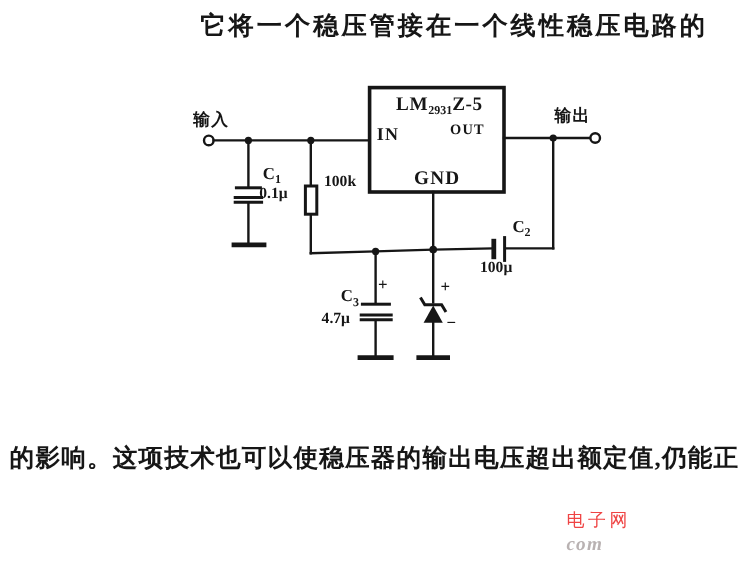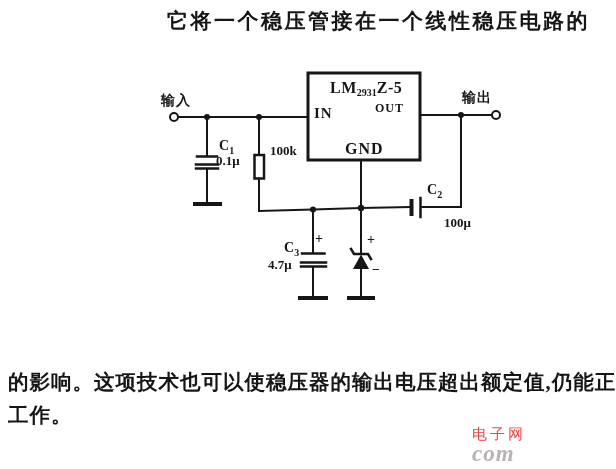--- a/index.html
+++ b/index.html
@@ -29,21 +29,21 @@
   }
   .paragraph .pline{white-space:nowrap;}
   .watermark{left:471px;top:424px;z-index:3;display:flex;align-items:flex-start;}
   .wm-brand{
     color:#ef8e8e;font-size:36px;font-weight:bold;letter-spacing:-2px;
     font-family:"Liberation Sans","DejaVu Sans",sans-serif;line-height:38px;margin-top:4px;
   }
   .wm-col{display:flex;flex-direction:column;margin-left:1px;}
   .wm-cn{color:#ef4444;font-size:15px;font-weight:normal;letter-spacing:3px;line-height:20px;
     font-family:"Liberation Sans","DejaVu Sans",sans-serif;}
-  .wm-tld{color:#b9b2b2;font-size:23px;font-weight:bold;font-style:italic;line-height:20px;
+  .wm-tld{color:#b9b2b2;font-size:16px;font-weight:bold;font-style:italic;line-height:20px;
     letter-spacing:1px;font-family:"Liberation Serif","DejaVu Serif",serif;}
 </style>
 </head>
 <body>
 
 <div class="abs page-title">它将一个稳压管接在一个线性稳压电路的</div>
 
 <svg class="schematic" width="616" height="360" viewBox="0 0 616 360" stroke="#161616" fill="none" stroke-linecap="square">
 
   <circle cx="174" cy="117" r="4" stroke-width="2" fill="#ffffff"></circle>
@@ -97,32 +97,31 @@
 <span class="clabel pin-in">IN</span>
 <span class="clabel pin-out">OUT</span>
 <span class="clabel pin-gnd">GND</span>
 
 <span class="clabel ref" style="left:219px;top:139px;"><span>C</span><sub>1</sub></span>
 <span class="clabel val" style="left:216px;top:154px;">0.1μ</span>
 
 <span class="clabel val" style="left:270px;top:144px;text-align:right;">100k</span>
 
 <span class="clabel ref" style="left:427px;top:183px;"><span>C</span><sub>2</sub></span>
-<span class="clabel val" style="left:400px;top:216px;margin-left:44px;">100μ</span>
+<span class="clabel val" style="left:400px;top:216px;">100μ</span>
 
 <span class="clabel ref" style="left:284px;top:241px;"><span>C</span><sub>3</sub></span>
 <span class="clabel val" style="left:268px;top:258px;">4.7μ</span>
 <span class="clabel sign" style="left:315px;top:232px;">+</span>
 
 <span class="clabel sign" style="left:367px;top:233px;">+</span>
 <span class="clabel sign" style="left:372px;top:263px;">−</span>
 
 <div class="abs paragraph">
   <div class="pline">的影响。这项技术也可以使稳压器的输出电压超出额定值,仍能正常</div>
-  <div class="pline">工作。</div>
 </div>
 
 <div class="abs watermark">
   <span class="wm-col">
     <span class="wm-cn">电子网</span>
     <span class="wm-tld">com</span>
   </span>
 </div>
 
 </body></html>

